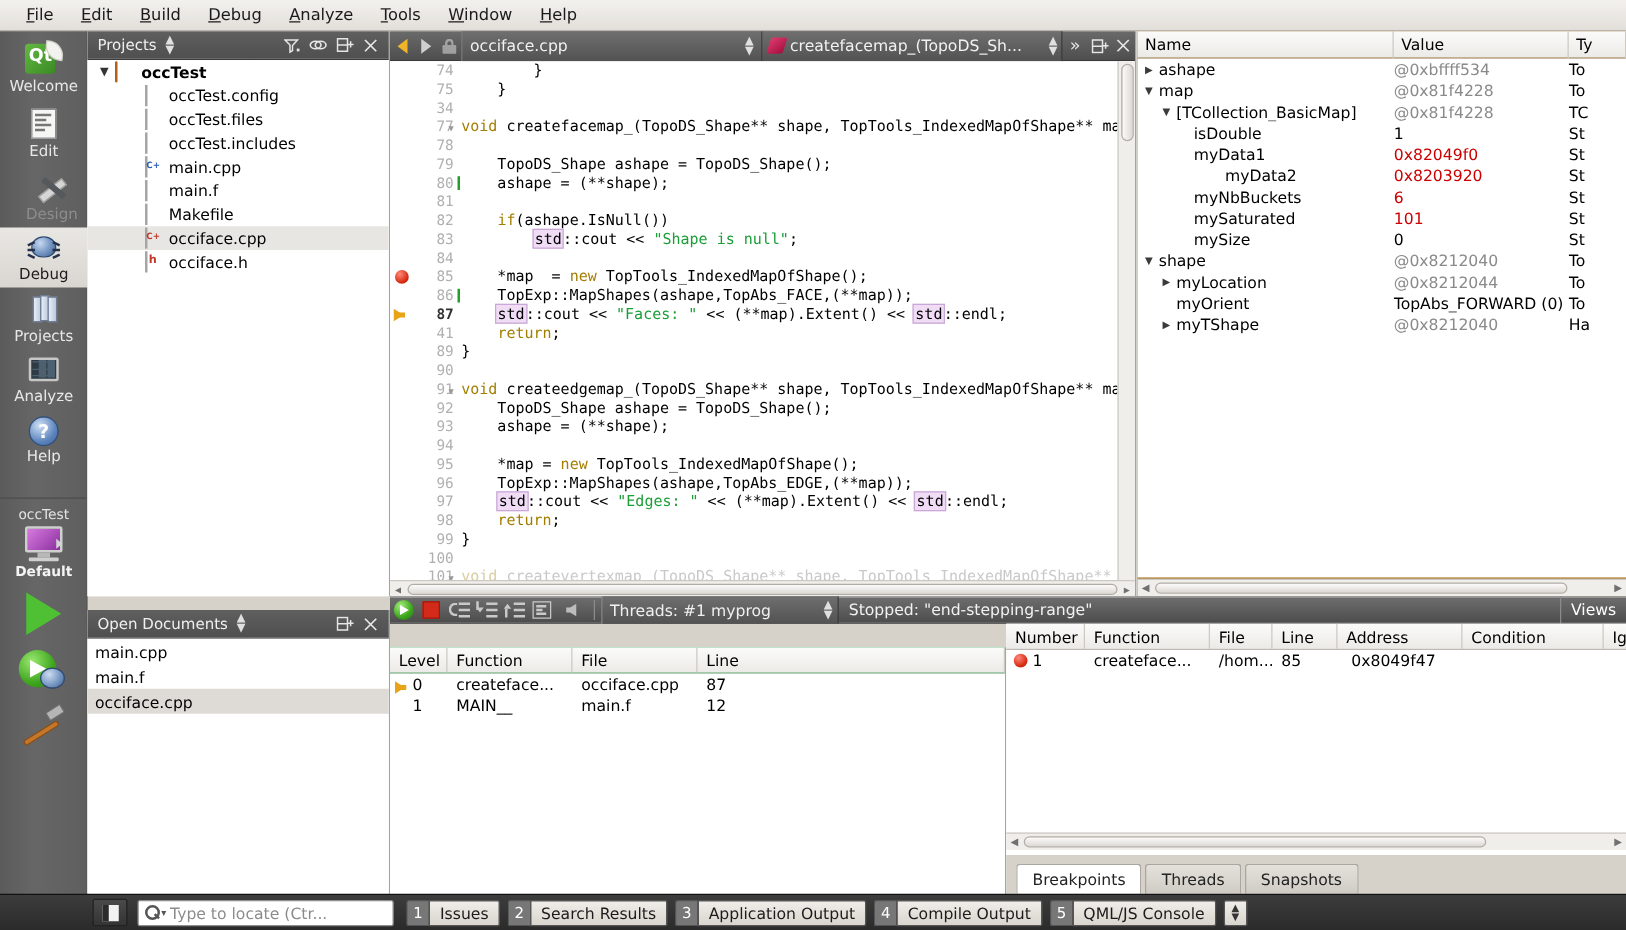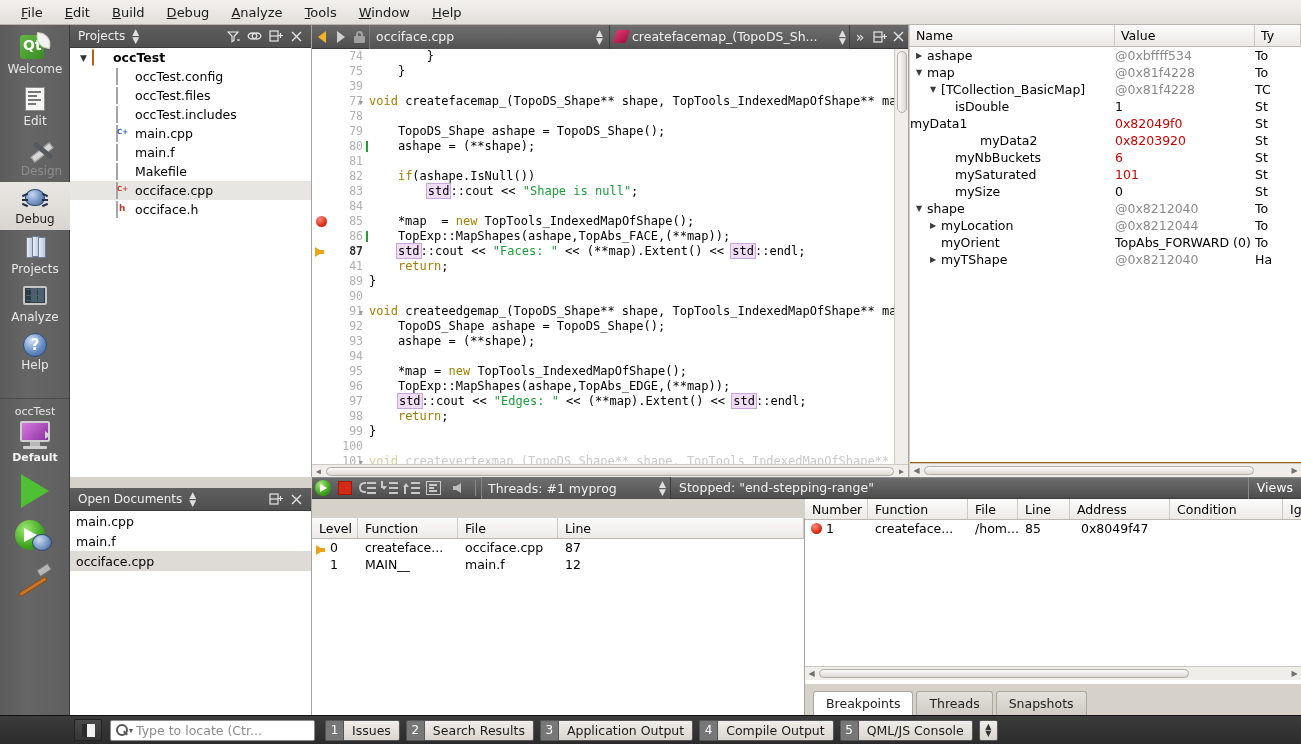--- a/index.html
+++ b/index.html
@@ -565,21 +565,21 @@
         <svg width="13" height="13" viewBox="0 0 13 13">
             <path d="M2 2 L11 11 M11 2 L2 11" stroke="#e6e6e6" stroke-width="1.4"></path>
           </svg>
       </span>
     </div>
 
     <div class="codearea">
       <div class="gutter">
         <div class="gl"><span>74</span></div>
         <div class="gl"><span>75</span></div>
-        <div class="gl"><span>39</span></div>
+        <div class="gl"><span>34</span></div>
         <div class="gl"><span>77</span><span class="fold"></span></div>
         <div class="gl"><span>78</span></div>
         <div class="gl"><span>79</span></div>
         <div class="gl"><span>80</span><span class="cmark"></span></div>
         <div class="gl"><span>81</span></div>
         <div class="gl"><span>82</span></div>
         <div class="gl"><span>83</span></div>
         <div class="gl"><span>84</span></div>
         <div class="gl"><span class="bp"></span><span>85</span></div>
         <div class="gl"><span>86</span><span class="cmark"></span></div>
@@ -674,21 +674,21 @@
         <span class="ct">TC</span>
       </div>
       <div class="vrow">
         <span class="cn" style="padding-left:45px">
             <span>isDouble</span>
           </span>
         <span class="cv">1</span>
         <span class="ct">St</span>
       </div>
       <div class="vrow">
-        <span class="cn" style="">
+        <span class="cn" style="padding-left:45px">
             <span>myData1</span>
           </span>
         <span class="cv red">0x82049f0</span>
         <span class="ct">St</span>
       </div>
       <div class="vrow">
         <span class="cn" style="padding-left:70px">
             <span>myData2</span>
           </span>
         <span class="cv red">0x8203920</span>

